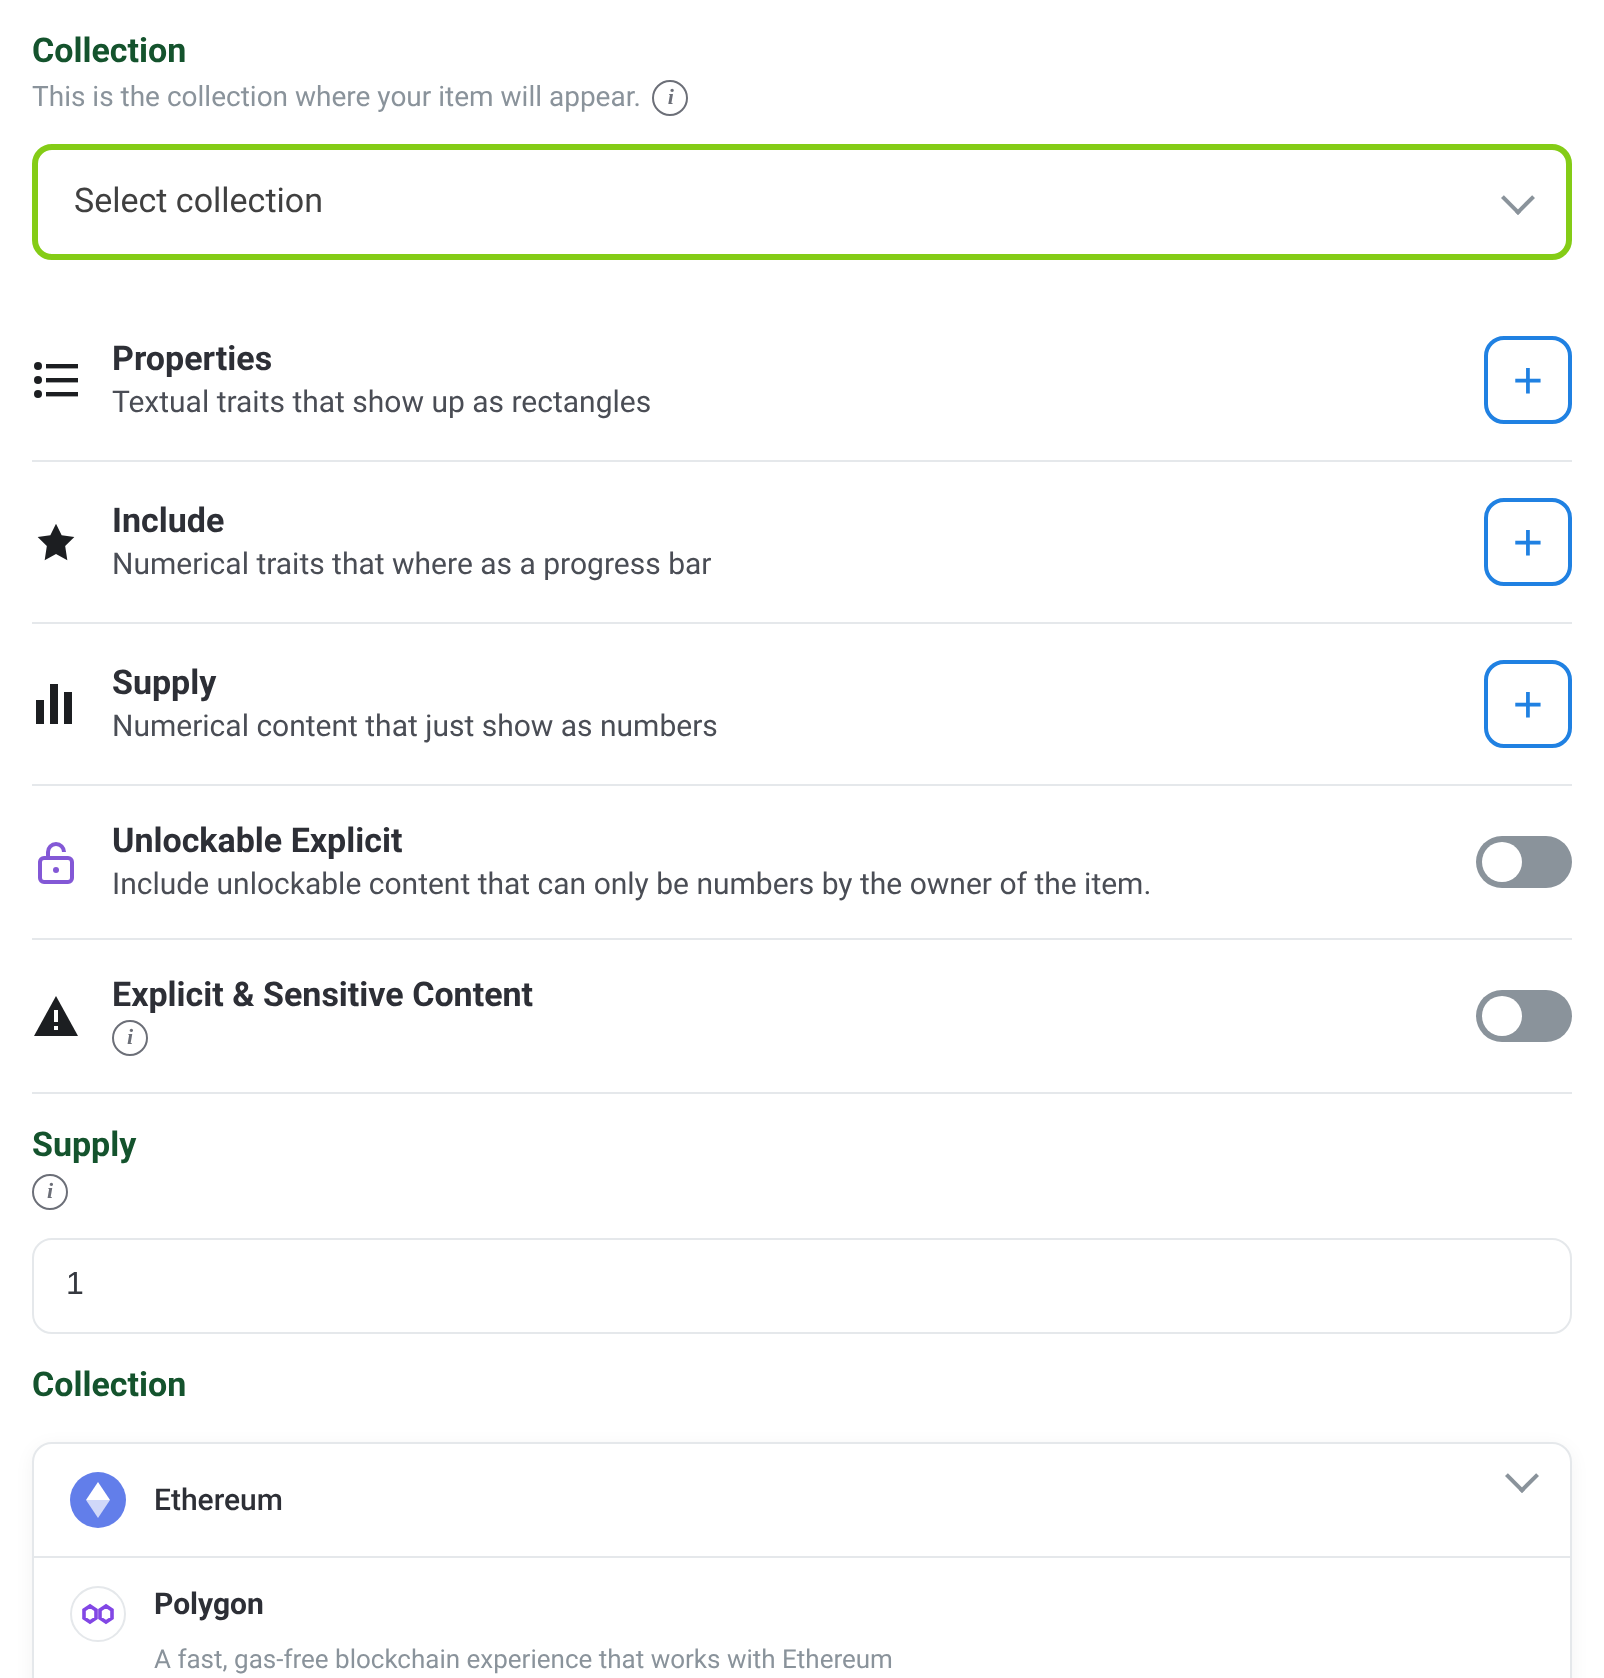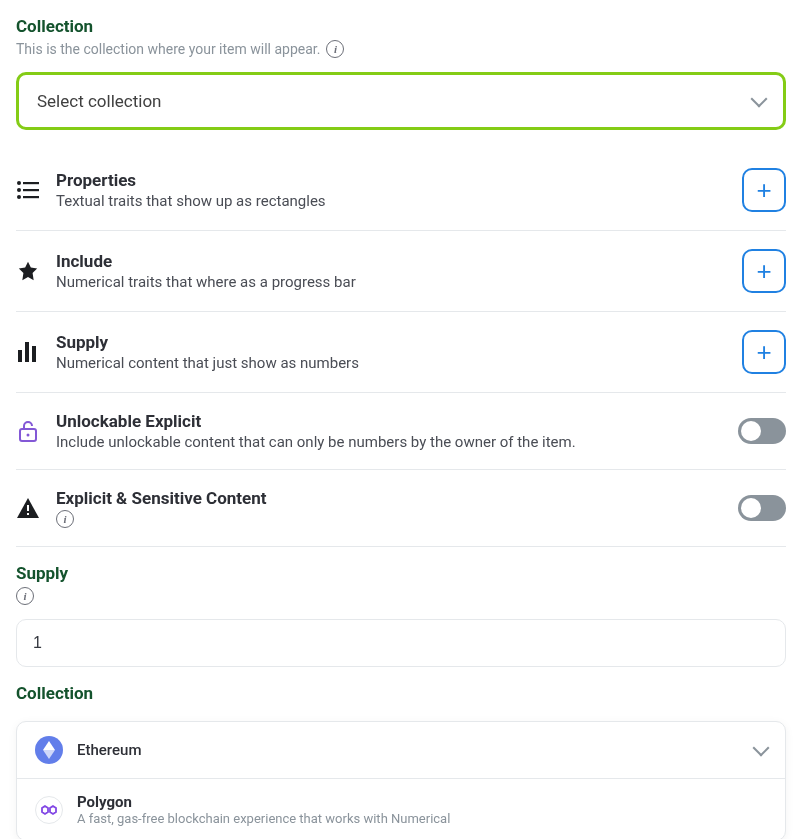--- a/index.html
+++ b/index.html
@@ -139,21 +139,20 @@
     .blockchain-select {
       width: 100%;
       border: 1px solid #e5e8eb;
       border-radius: 10px;
       background: #fff;
       box-shadow: 0 2px 10px rgba(0,0,0,0.05);
     }
     .blockchain-option {
       padding: 14px 18px;
       display: flex;
-      align-items: center;
       gap: 14px;
       cursor: pointer;
     }
     .blockchain-option.selected {
       border-bottom: 1px solid #e5e8eb;
       justify-content: space-between;
     }
     .blockchain-left {
       display: flex;
       align-items: center;
@@ -203,21 +202,21 @@
     }
     .blockchain-name {
       font-size: 15px;
       color: #2d2f36;
       font-weight: 500;
     }
     .blockchain-sub {
       font-size: 13px;
       color: #8a939b;
     }
-    .poly-text { display: flex; flex-direction: column; }
+    .poly-text { display: flex; flex-direction: column; gap: 12px; }
     .section-block { margin-top: 16px; }
     .lock-icon svg, .warn-icon svg, .list-icon svg, .star-icon svg, .stats-icon svg {
       display: block;
     }
     .blockchain-wrapper { position: relative; }
   </style>
 </head>
 <body>
 
 <div>
@@ -343,17 +342,17 @@
       <span class="chevron"></span>
     </div>
     <div class="blockchain-option">
       <div class="poly-icon">
         <svg width="16" height="14" viewBox="0 0 16 14">
             <path fill="none" stroke="#8247e5" stroke-width="1.8" d="M4 3L1 5v4l3 2 3-2V5zm8 0l-3 2v4l3 2 3-2V5z"></path>
           </svg>
       </div>
       <div class="poly-text">
         <span class="blockchain-name" style="font-weight:700">Polygon</span>
-        <span class="blockchain-sub">A fast, gas-free blockchain experience that works with Numerical</span>
+        <span class="blockchain-sub">A fast, gas-free blockchain experience that works with Ethereum</span>
       </div>
     </div>
   </div>
 </div>
 
 </body></html>

